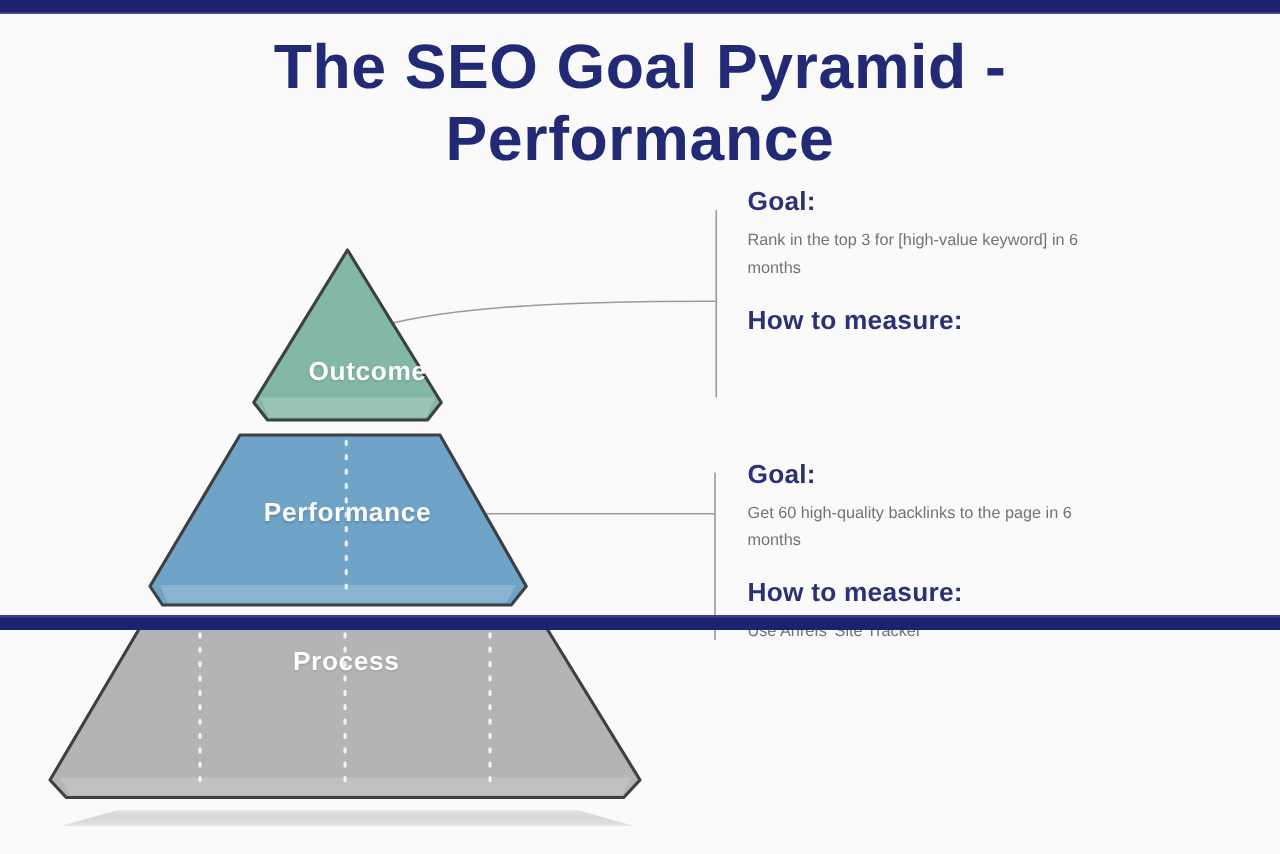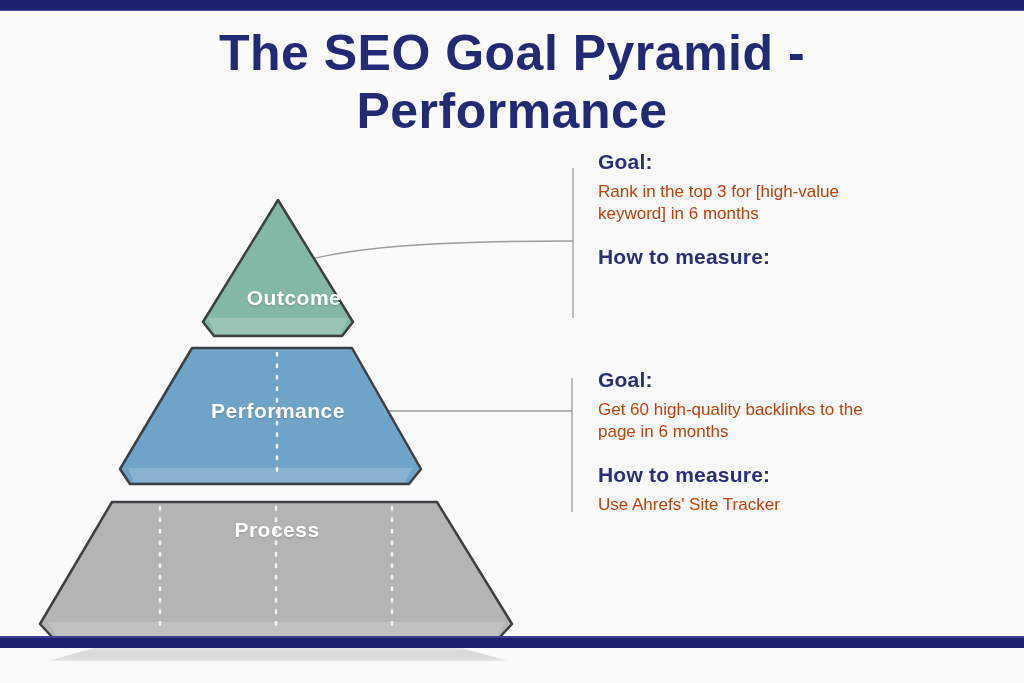--- a/index.html
+++ b/index.html
@@ -5,21 +5,21 @@
   * { margin: 0; padding: 0; box-sizing: border-box; }
   html, body { width: 1024px; height: 683px; }
   body {
     font-family: "Liberation Sans", sans-serif;
     background: #fafafa;
     position: relative;
     overflow: hidden;
   }
   .canvas {
     position: absolute; left: 0; top: 0;
-    width: 1024px; height: 648px;
+    width: 1024px; height: 504px;
     background: #fafafa;
     padding-left: 21px;
   }
   .bar {
     position: absolute; left: 0; width: 1024px;
     background: #1d2270;
   }
   .bar-top { top: 0; height: 11px; border-bottom: 1px solid #4a4f98; }
   .bar-bottom { bottom: 0; height: 12px; border-top: 2px solid #3a3f8f; }
 
@@ -58,22 +58,22 @@
   .annotation-2 { top: 368px; }
   .annotation h3 {
     color: #2b3077;
     font-size: 21px;
     font-weight: bold;
     margin-bottom: 7px;
     letter-spacing: 0.2px;
   }
   .annotation h3.second { margin-top: 20px; }
   .annotation p {
-    color: #c2410c;
-    font-size: 17px;
+    color: #737373;
+    font-size: 13px;
     line-height: 22px;
   }
 
   .pyramid-shadow {
     position: absolute;
     left: 48px; top: 648px;
     width: 460px; height: 13px;
     background: #d2d2d3;
     clip-path: polygon(10% 0, 90% 0, 100% 100%, 0 100%);
     filter: blur(2px);

